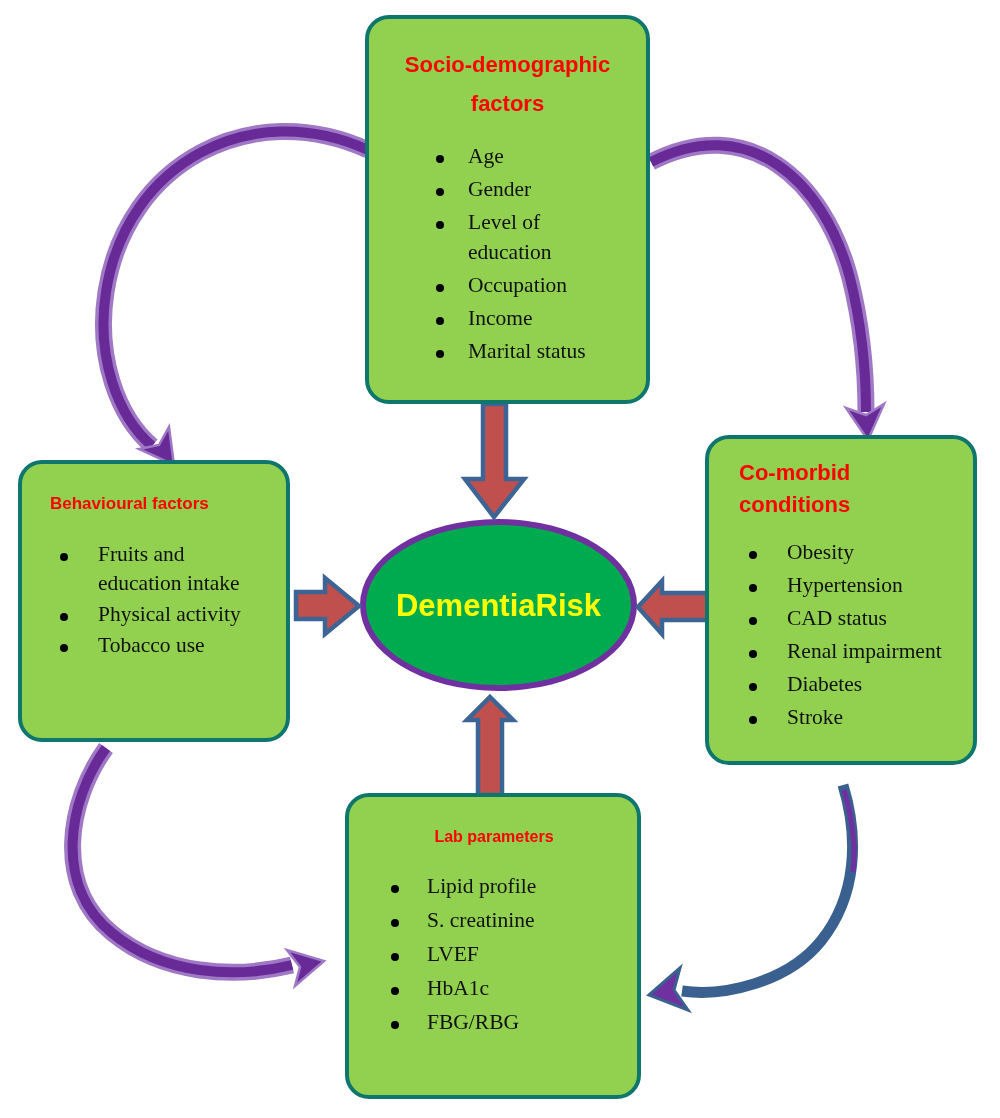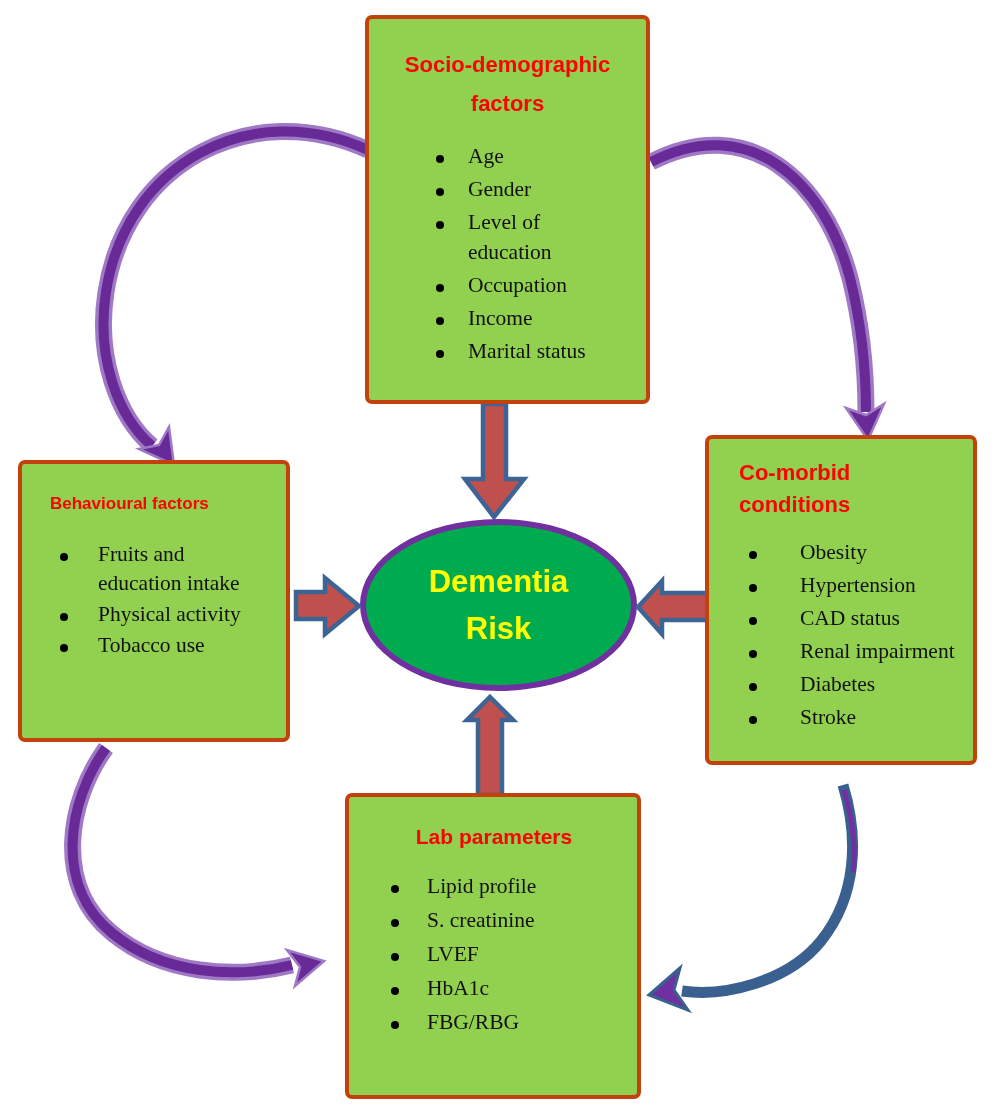--- a/index.html
+++ b/index.html
@@ -3,21 +3,21 @@
 <meta charset="utf-8">
 <style>
   html,body { margin:0; padding:0; background:#ffffff; }
   .canvas {
     position:relative; width:1000px; height:1118px; background:#ffffff;
     font-family:"Liberation Sans", sans-serif; overflow:hidden;
   }
   .arrow-layer { position:absolute; left:0; top:0; z-index:2; }
   .factor-box {
     position:absolute; box-sizing:border-box; z-index:3;
-    background:#92d050; border:4px solid #c2410c; border-radius:7px;
+    background:#92d050; border:4px solid #0f766e; border-radius:24px;
   }
   .box-title {
     color:#ff0000; font-weight:bold; font-size:22px; line-height:36px;
   }
   .items {
     list-style:none; margin:0; padding:0;
     font-family:"Liberation Serif", serif; font-size:21.5px; color:#111111;
   }
   .items li { display:flex; align-items:flex-start; }
   .blt { flex:0 0 34px; }
@@ -39,38 +39,38 @@
   #box-left .box-title { white-space:nowrap; font-size:17px; }
   #box-left .items { margin:18px 0 0 8px; }
   #box-left .items li { line-height:29px; margin-bottom:2px; }
   #box-left .blt { flex:0 0 40px; }
   #box-left .blt::before { margin-top:10px; }
 
   
   #box-right { left:705px; top:435px; width:272px; height:330px; padding:18px 12px 16px 30px; }
   #box-right .box-title { width:150px; line-height:32px; }
   #box-right .items { margin:16px 0 0 8px; }
-  #box-right .items li { line-height:30px; margin-bottom:3px;gap:13px; }
+  #box-right .items li { line-height:30px; margin-bottom:3px; }
   #box-right .blt { flex:0 0 40px; }
   #box-right .blt::before { margin-top:11px; }
 
   
   #box-bottom { left:345px; top:793px; width:296px; height:306px; padding:22px 14px 0 36px; }
-  #box-bottom .box-title { text-align:center; font-size:21px; margin-right:20px; }
+  #box-bottom .box-title { text-align:center; font-size:16px; margin-right:20px; }
   #box-bottom .items { margin:16px 0 0 4px; }
   #box-bottom .items li { line-height:30px; margin-bottom:4px;align-items:flex-end; }
   #box-bottom .blt { flex:0 0 38px; }
   #box-bottom .blt::before { margin-top:11px; }
 
   
   #center-ellipse {
     position:absolute; left:360px; top:519px; width:277px; height:172px;
     box-sizing:border-box; z-index:1;
     background:#00ab50; border:6px solid #7030a0; border-radius:50%;
-    display:flex; flex-direction:column; align-items:center; justify-content:center;
+    display:flex; flex-direction:row; align-items:center; justify-content:center;
     color:#ffff00; font-weight:bold; font-size:31px; line-height:47px;
     text-align:center;
   }
 </style>
 </head>
 <body>
 
 <div class="canvas">
 
   <svg class="arrow-layer" width="1000" height="1118" viewBox="0 0 1000 1118">

